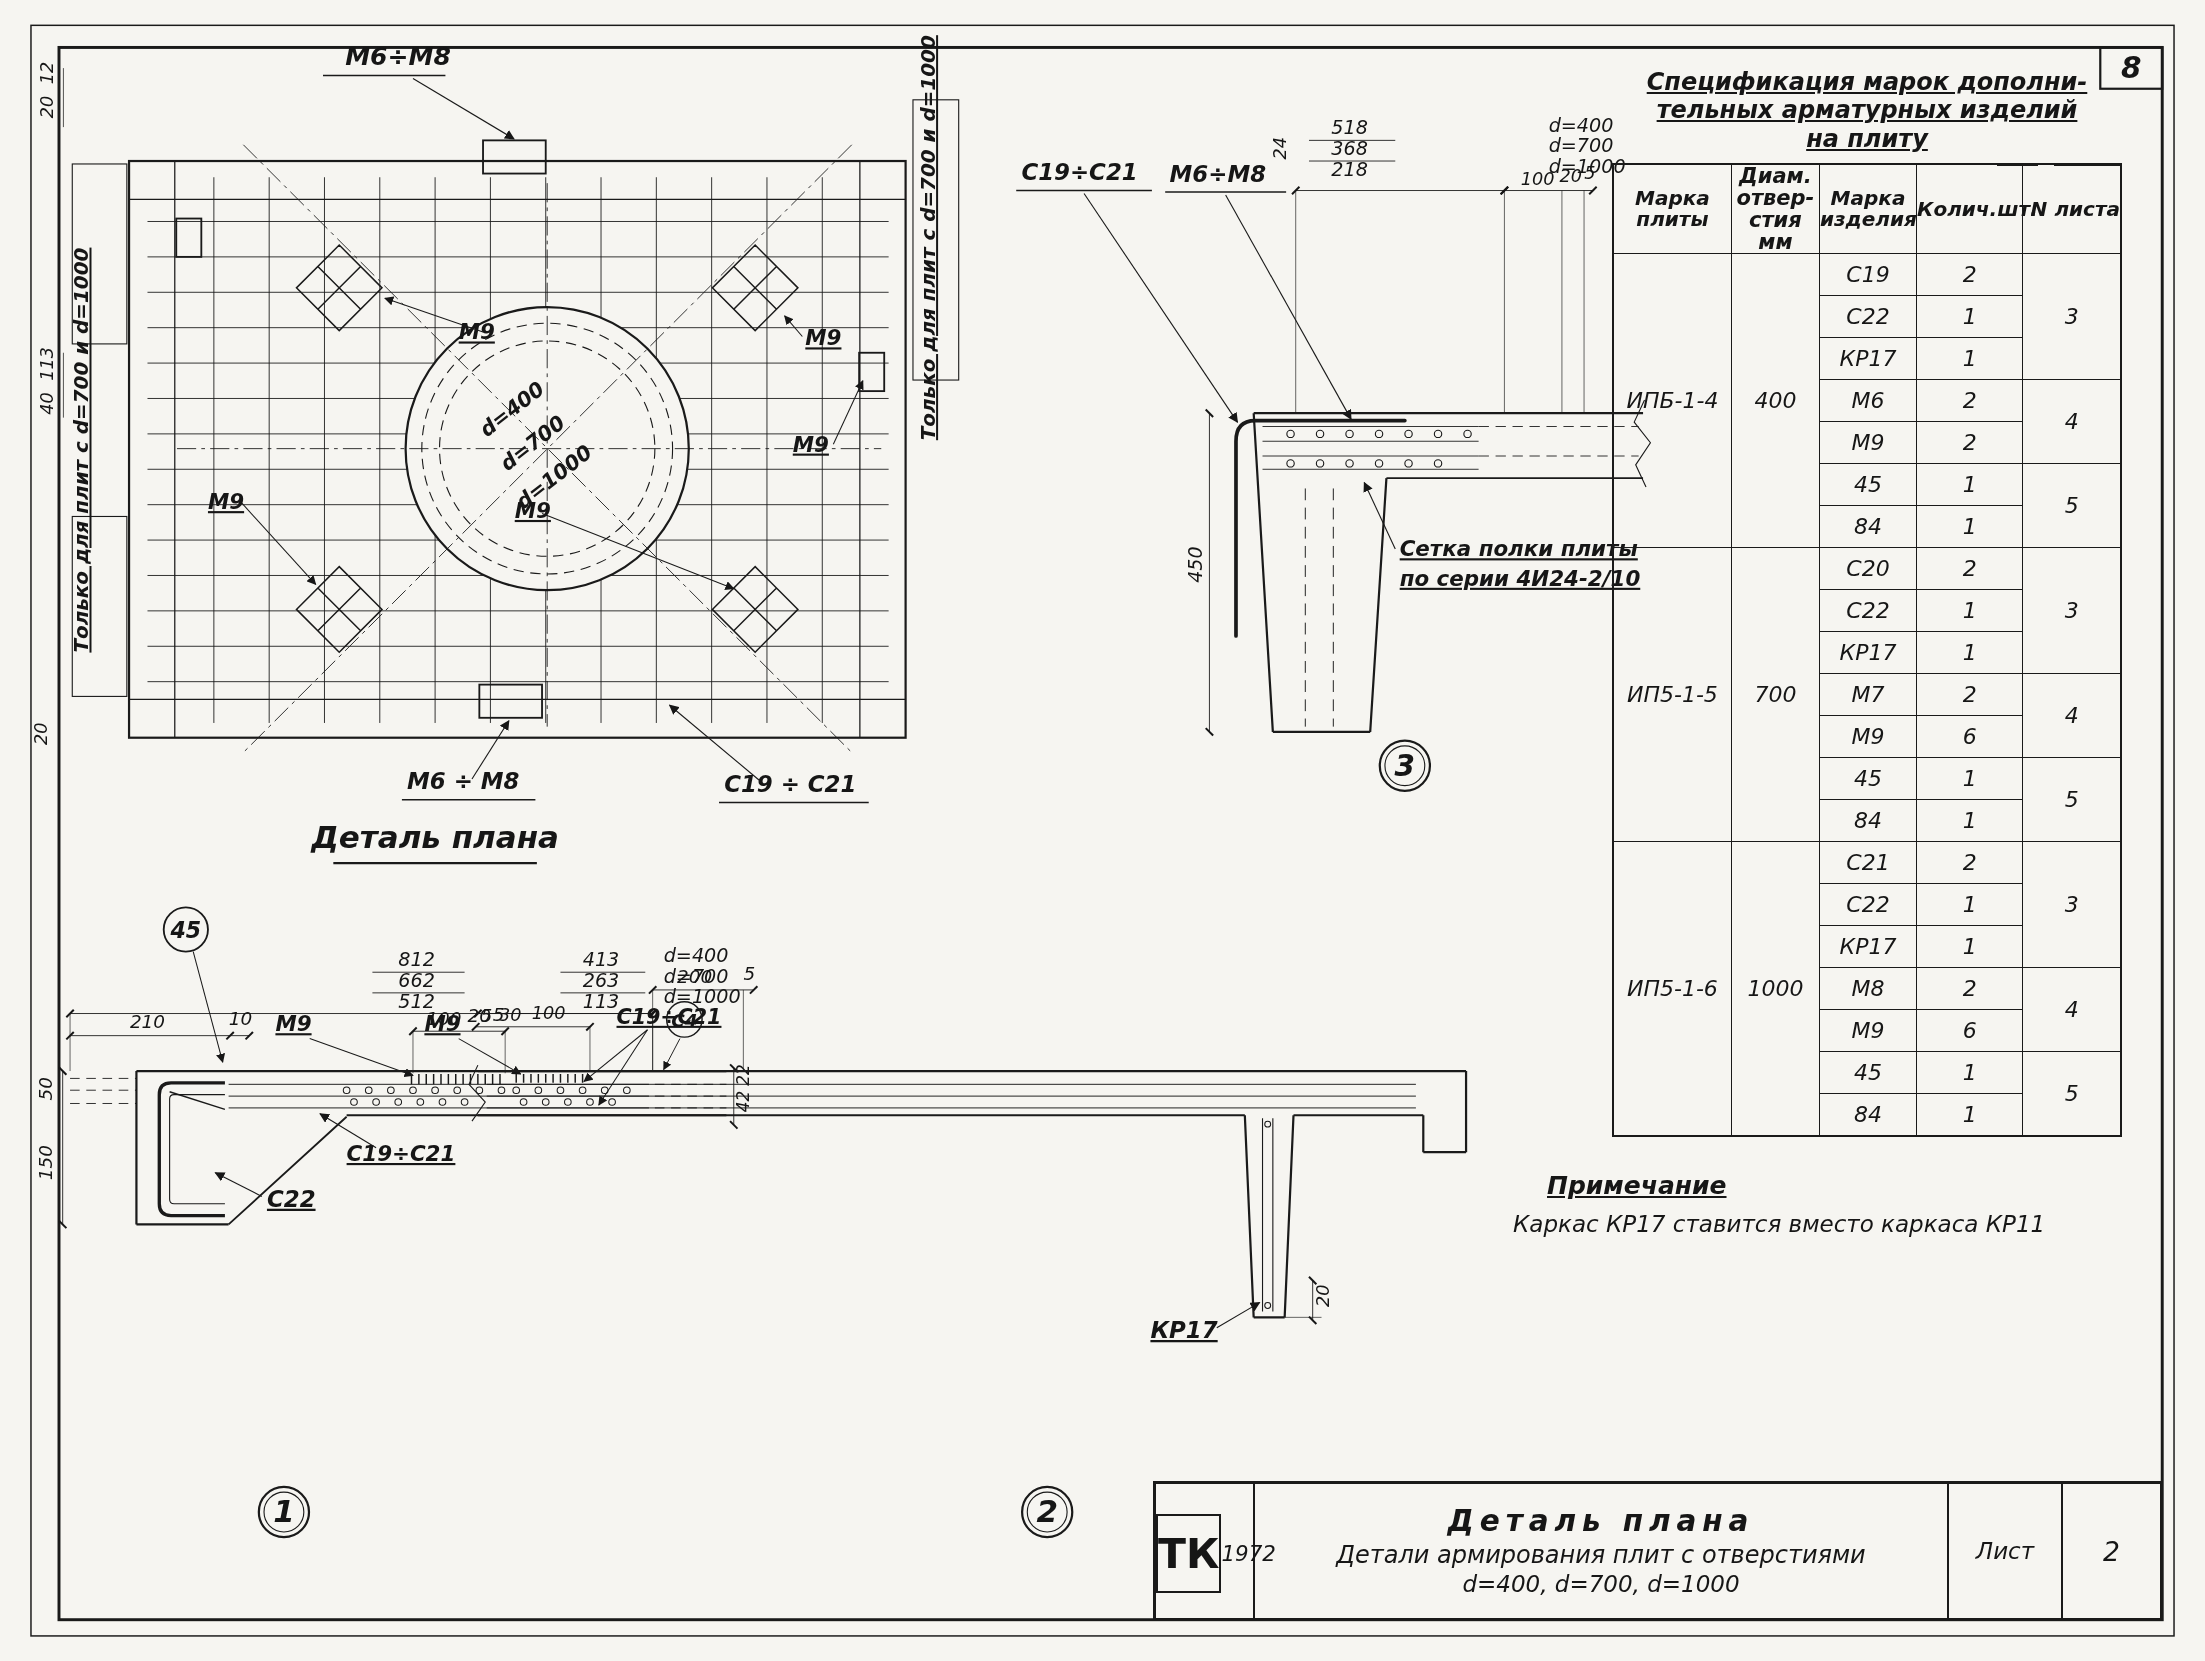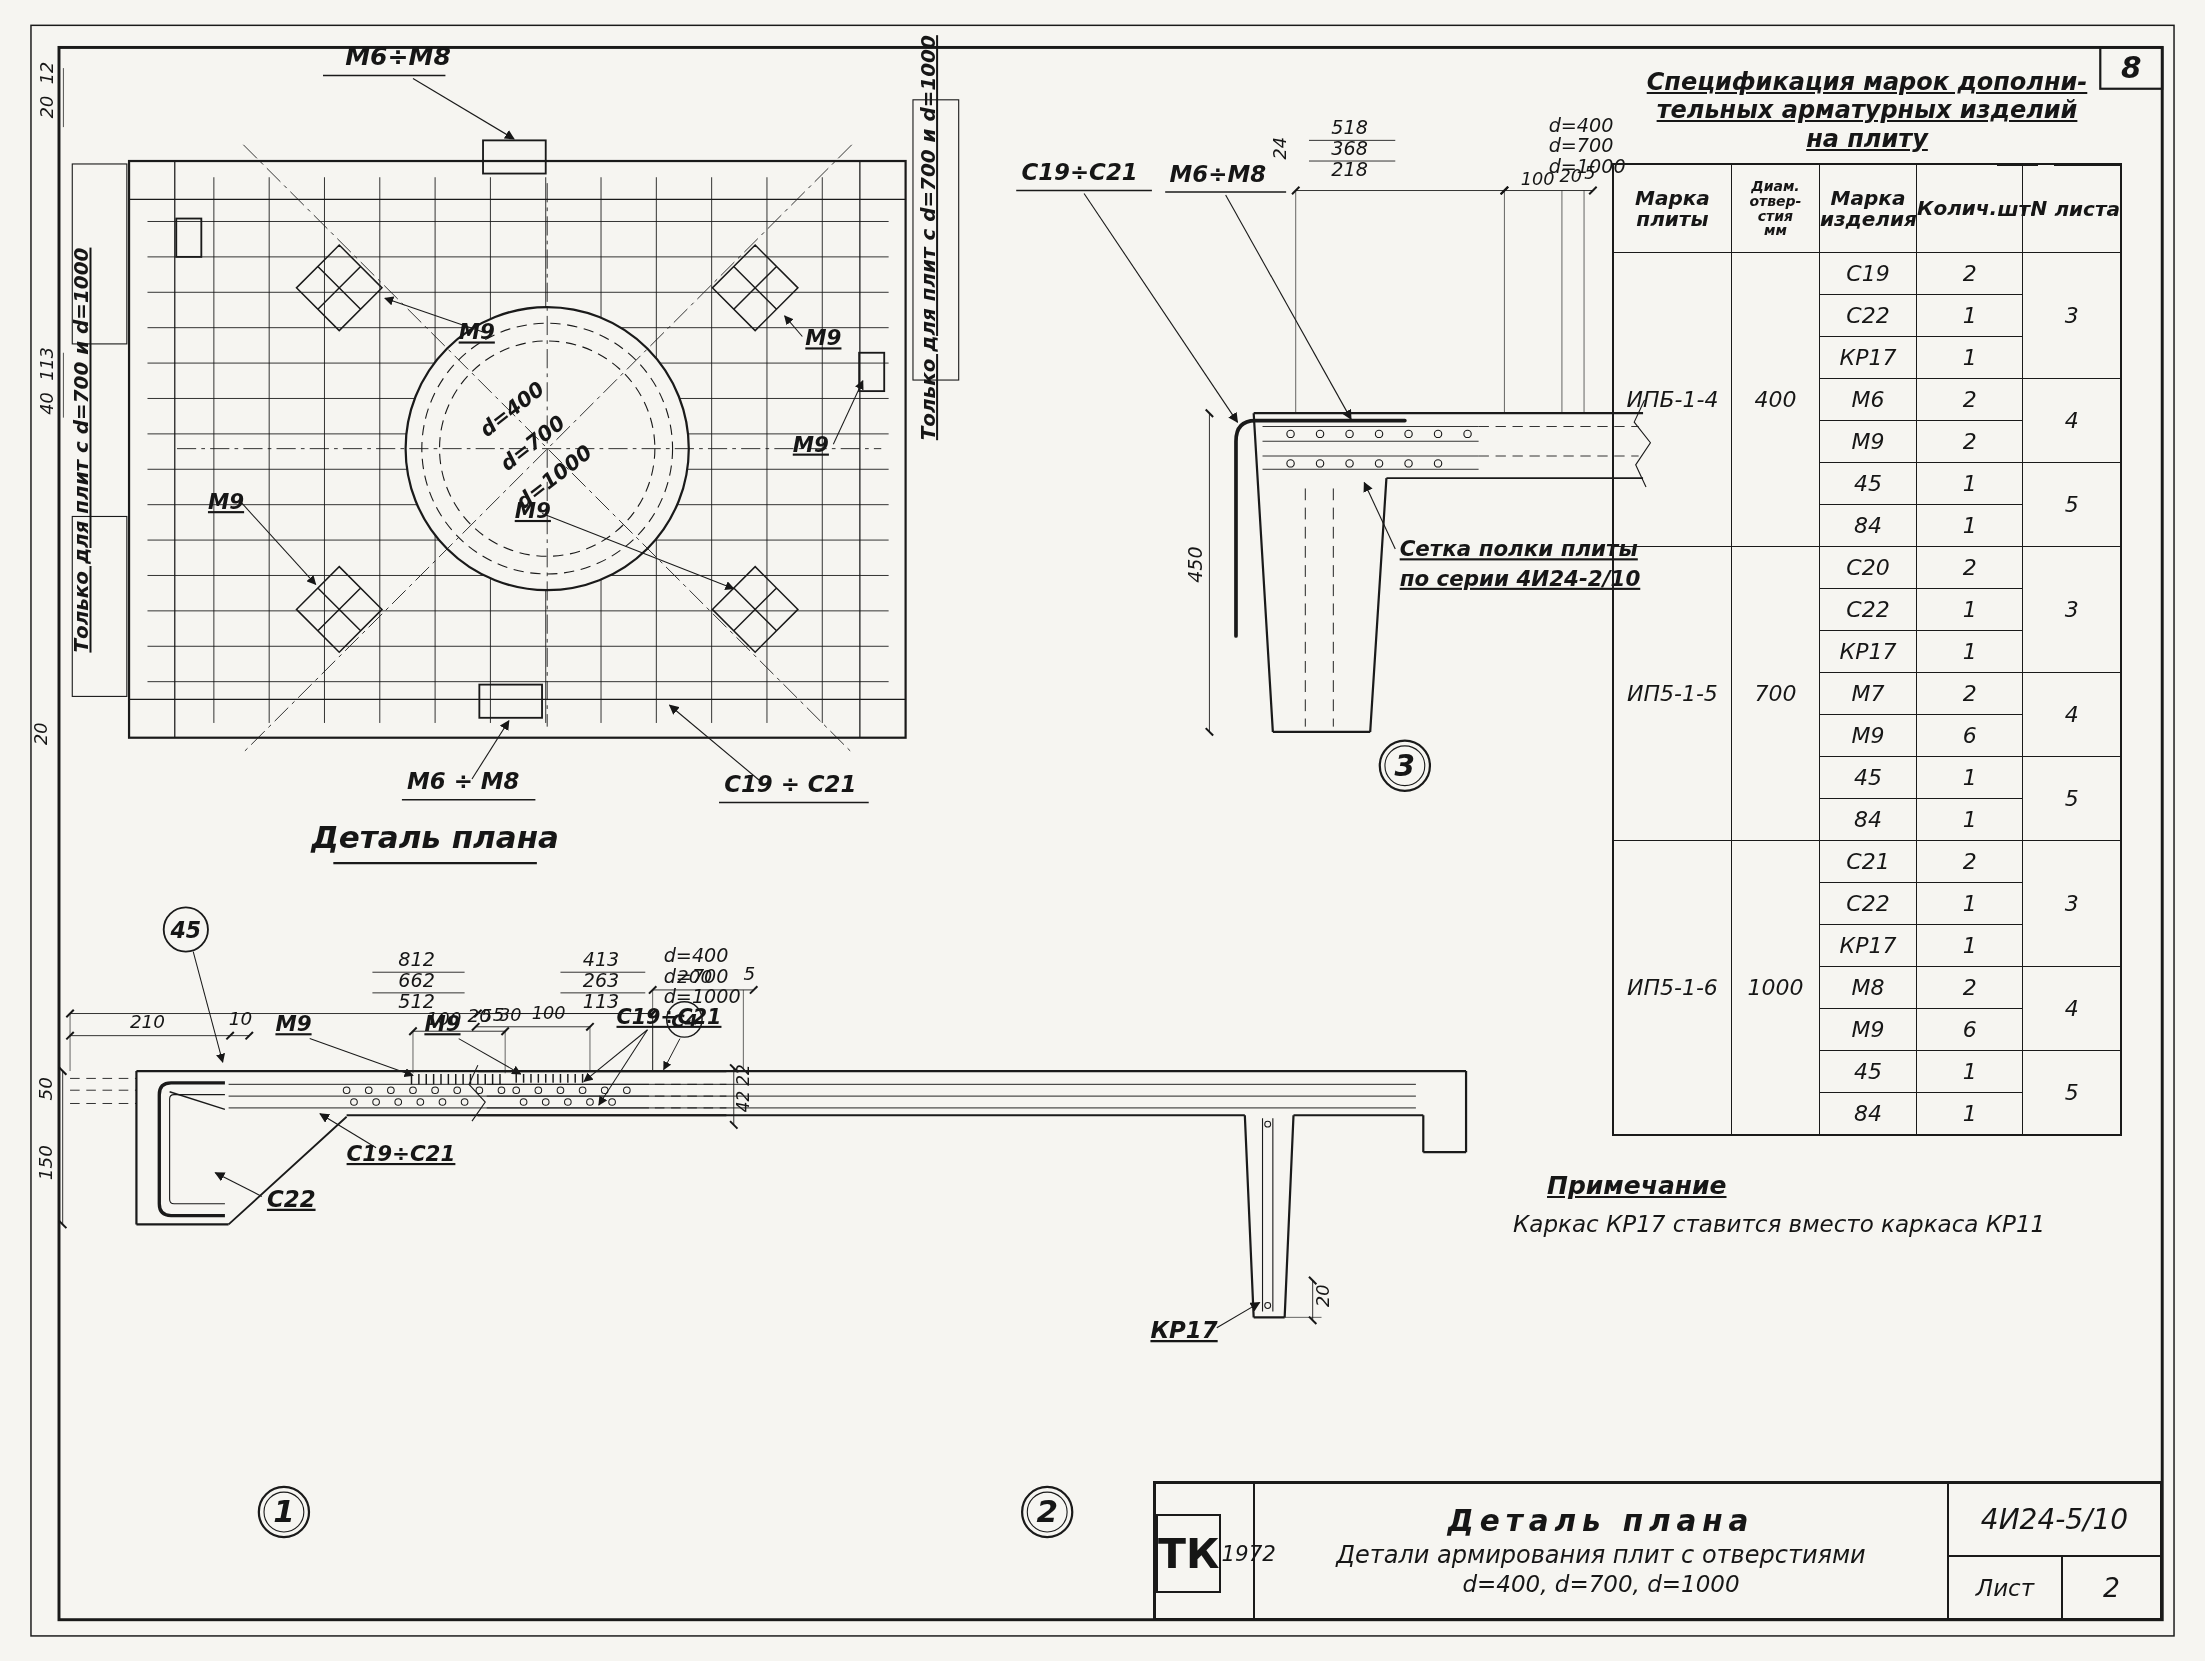--- a/index.html
+++ b/index.html
@@ -407,21 +407,21 @@
         <col style="width:117px">
         <col style="width:87px">
         <col style="width:96px">
         <col style="width:105px">
         <col style="width:97px">
       </colgroup>
     <tbody>
         <tr>
       <th>Марка
 плиты</th>
-      <th style="font-size:14px">Диам.
+      <th style="font-size:21px">Диам.
 отвер-
 стия
 мм</th>
       <th>Марка
 изделия</th>
       <th>
         <div class="hsplit"><div class="top">Колич.</div><div class="bot">шт.</div></div>
       </th>
       <th>
         <div class="hsplit"><div class="top">N</div><div class="bot">листа</div></div>
@@ -544,21 +544,20 @@
   <div class="tb-logo">
     <div class="tb-logobox">ТК</div>
     <div class="tb-year">1972</div>
   </div>
   <div class="tb-main">
     <div class="tb-l1">Деталь плана</div>
     <div class="tb-l2">Детали армирования плит с отверстиями</div>
     <div class="tb-l3">d=400,  d=700,  d=1000</div>
   </div>
   <div class="tb-right">
-    <div class="tb-doc">4И24-5/10</div>
     <div class="tb-sheetrow">
       <div class="tb-sheetlbl">Лист</div>
       <div class="tb-sheetno">2</div>
     </div>
   </div>
 </div>
 
 
 
 

